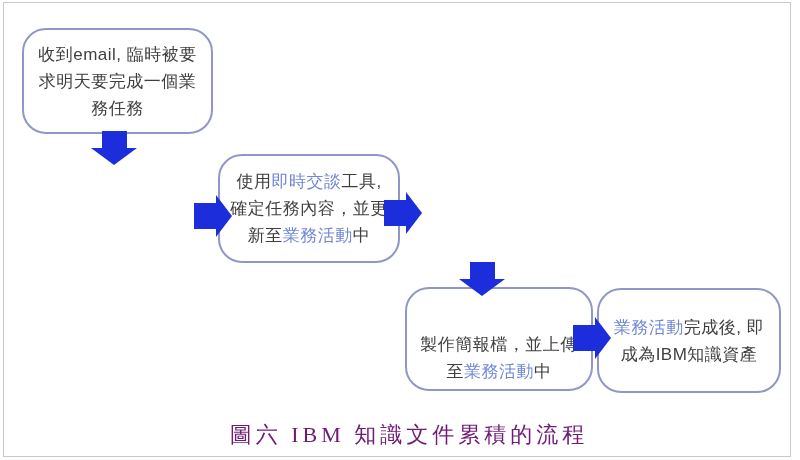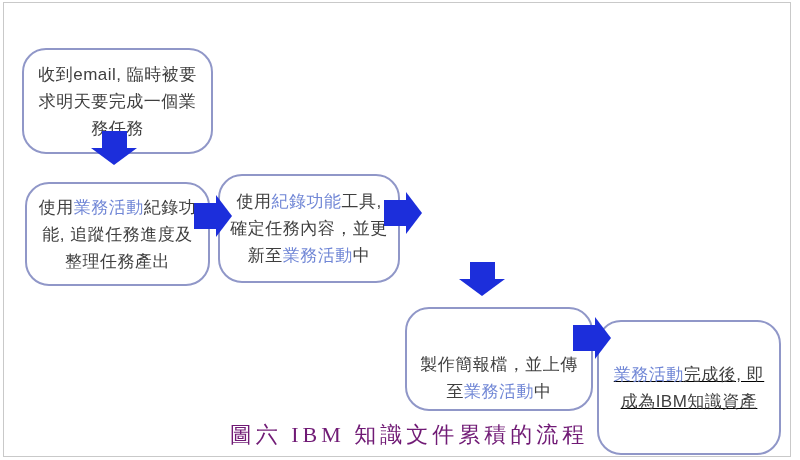--- a/index.html
+++ b/index.html
@@ -19,33 +19,33 @@
   .frame{
     position:absolute;left:3px;top:2px;width:786px;height:453px;
     border:1px solid var(--frame);pointer-events:none;
   }
   .box{
     position:absolute;
     border:2px solid var(--box-border);
     border-radius:24px;
     background:#fff;
     display:flex;align-items:center;justify-content:center;
-    padding:4px 10px;box-sizing:border-box;margin-top:20px;
+    padding:4px 10px;box-sizing:border-box;
   }
   .boxtext{
     font-size:17px;line-height:27px;color:var(--text);
     text-align:center;letter-spacing:0.5px;
   }
   .boxtext .blue{color:var(--link);}
   .b1{left:22px;top:28px;width:191px;height:106px;}
   .b2{left:25px;top:162px;width:185px;height:104px;}
   .b3{left:218px;top:154px;width:182px;height:109px;}
   .b4{left:410px;top:156px;width:177px;height:109px;}
   .b5{left:405px;top:287px;width:188px;height:104px;align-items:flex-end;}
-  .b6{left:597px;top:300px;width:184px;height:135px;text-decoration:underline;}
+  .b6{left:597px;top:288px;width:184px;height:105px;}
 
   .arrow{position:absolute;}
   .stem-v{position:absolute;background:var(--arrow);width:25px;height:17px;left:0;top:0;}
   .head-v{position:absolute;width:0;height:0;top:17px;left:-11px;
           border-left:23px solid transparent;border-right:23px solid transparent;
           border-top:17px solid var(--arrow);}
   .stem-h{position:absolute;background:var(--arrow);width:22px;height:26px;left:0;top:0;}
   .head-h{position:absolute;width:0;height:0;left:22px;top:-8px;
           border-top:21px solid transparent;border-bottom:21px solid transparent;
           border-left:16px solid var(--arrow);}
@@ -64,25 +64,22 @@
 </style>
 </head>
 <body>
 
 <div class="canvas">
   <div class="frame"></div>
 
   <div class="box b1">
     <span class="boxtext"><span>收到email, 臨時被要求明天要完成一個業務任務</span></span>
   </div>
-  <div class="box b2">
-    <span class="boxtext"><span>使用</span><span class="blue">業務活動</span><span>紀錄功能, 追蹤任務進度及整理任務產出</span></span>
-  </div>
   <div class="box b3">
-    <span class="boxtext"><span>使用</span><span class="blue">紀錄功能</span><span>工具, 確定任務內容，並更新至</span><span class="blue">業務活動</span><span>中</span></span>
+    <span class="boxtext"><span>使用</span><span class="blue">即時交談</span><span>工具, 確定任務內容，並更新至</span><span class="blue">業務活動</span><span>中</span></span>
   </div>
   <div class="box b5">
     <span class="boxtext"><span>製作簡報檔，並上傳至</span><span class="blue">業務活動</span><span>中</span></span>
   </div>
   <div class="box b6">
     <span class="boxtext"><span class="blue">業務活動</span><span>完成後, 即成為IBM知識資產</span></span>
   </div>
 
   <div class="arrow a1">
     <div class="stem-v"></div>

